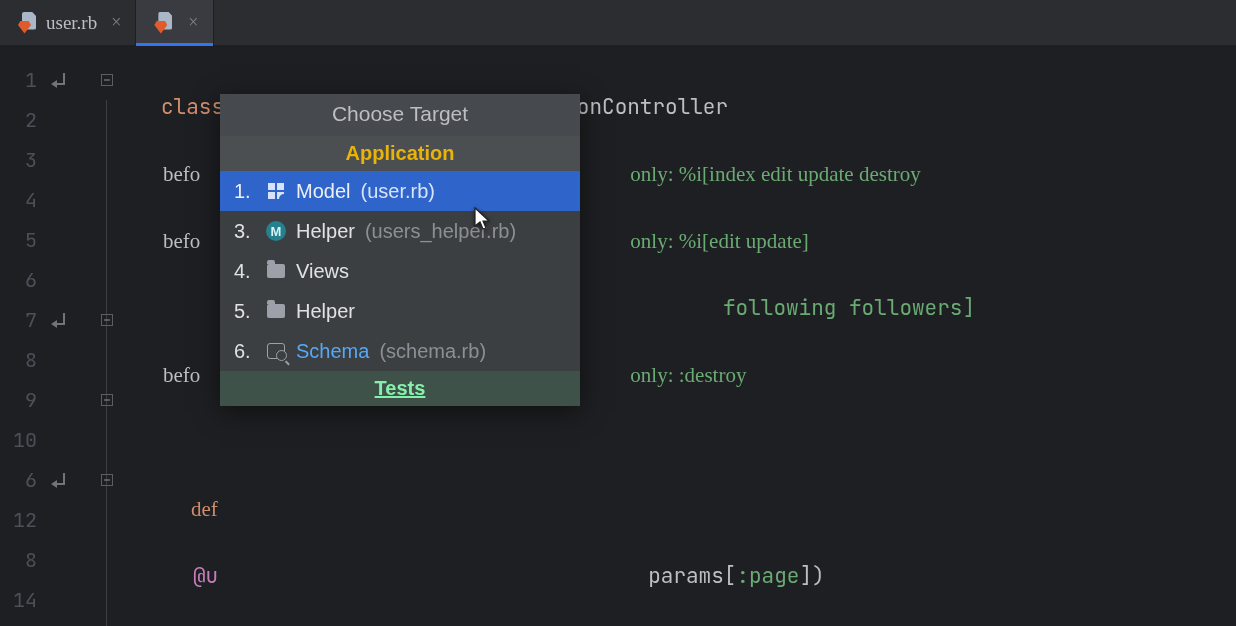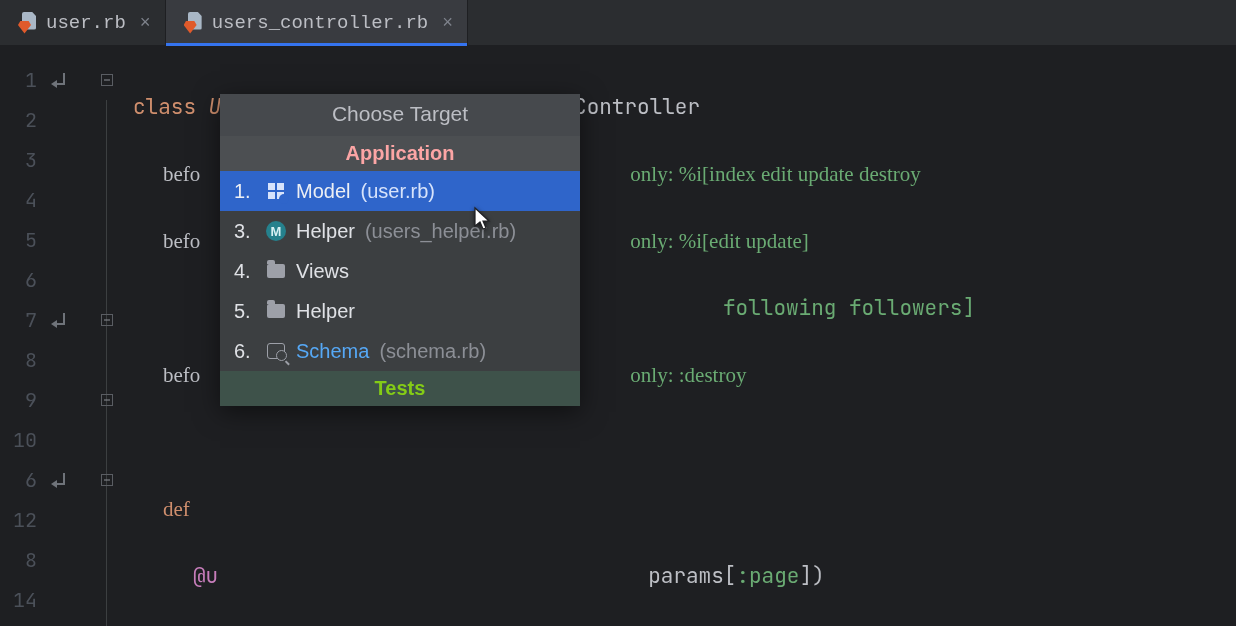--- a/index.html
+++ b/index.html
@@ -20,21 +20,21 @@
     height: 46px;
     background: #2B2D30;
     border-bottom: 1px solid #1E1F22;
   }
   .tab {
     display: flex;
     align-items: center;
     gap: 8px;
     padding: 0 14px 0 18px;
     color: #BCBEC4;
-    font-family: Liberation Mono, monospace;
+    font-family: Liberation Serif, serif;
     font-size: 19px;
     border-right: 1px solid #1E1F22;
     position: relative;
     text-align: right;
   }
   .tab.active { background: #393B40; }
   .tab.active::after {
     content: "";
     position: absolute;
     left: 0; right: 0; bottom: -1px;
@@ -147,21 +147,21 @@
     font-size: 21px;
     white-space: pre;
   }
   .line { height:40px; line-height:40px; }
   .ind1 { padding-left: 14px; }
   .ind2 { padding-left: 44px; font-family: Liberation Serif, serif; }
   .ind3 { padding-left: 74px; }
   .ind-follow { padding-left: 604px; }
 
   
-  .kw    { color:#CF8E6D; }
+  .kw    { color:#CF8E6D;margin-left:28px; }
   .class { color:#CF8E6D; font-style: italic; }
   .const { color:#BCBEC4; }
   .plain { color:#BCBEC4; }
   .sym   { color:#6AAB73; }
   .symarr{ color:#6AAB73; }
   .inst  { color:#C77DBB; }
   .op    { color:#BCBEC4; }
 
   
   .popup {
@@ -178,27 +178,27 @@
   }
   .popup .title {
     text-align:center;
     padding: 8px 0 10px;
     color:#BCBEC4;
     font-size:21px;
     background:#46494D;
   }
   .popup .section {
     background:#4C4F52;
-    color:#fca5a5;
+    color:#eab308;
     text-align:center;
     font-size:20px;
     font-weight:600;
     padding:6px 0;
   }
-  .popup .section.tests { background:#3E524A; color:#84cc16; }
+  .popup .section.tests { background:#3E524A; color:#86efac;text-decoration:underline; }
   .popup .row {
     display:flex; align-items:center; gap:10px;
     height:40px; padding:0 14px;
   }
   .popup .row.sel { background:#2F65CA; color:#ECEFF4; }
   .popup .row.sel .hint { color:#D7E3FB; }
   .popup .row .num { width:22px; color:inherit; }
   .popup .row .hint { color:#8C8F96;text-align:right; }
   .popup .row.last { background:#3E524A; }
   .popup .icon { width:20px; height:20px; display:flex; align-items:center; justify-content:center; }
@@ -237,21 +237,20 @@
         <span class="gem"></span>
       </span>
     <span>user.rb</span>
     <span class="close">×</span>
   </div>
   <div class="tab active">
     <span class="ruby-icon">
         <span class="page"></span>
         <span class="gem"></span>
       </span>
-    <span>users_controller.rb</span>
     <span class="close">×</span>
   </div>
 </div>
 
 <div class="editor">
 
   <div class="gutter">
     <div class="ln">
         <span>1</span>
       <span class="glyph">

